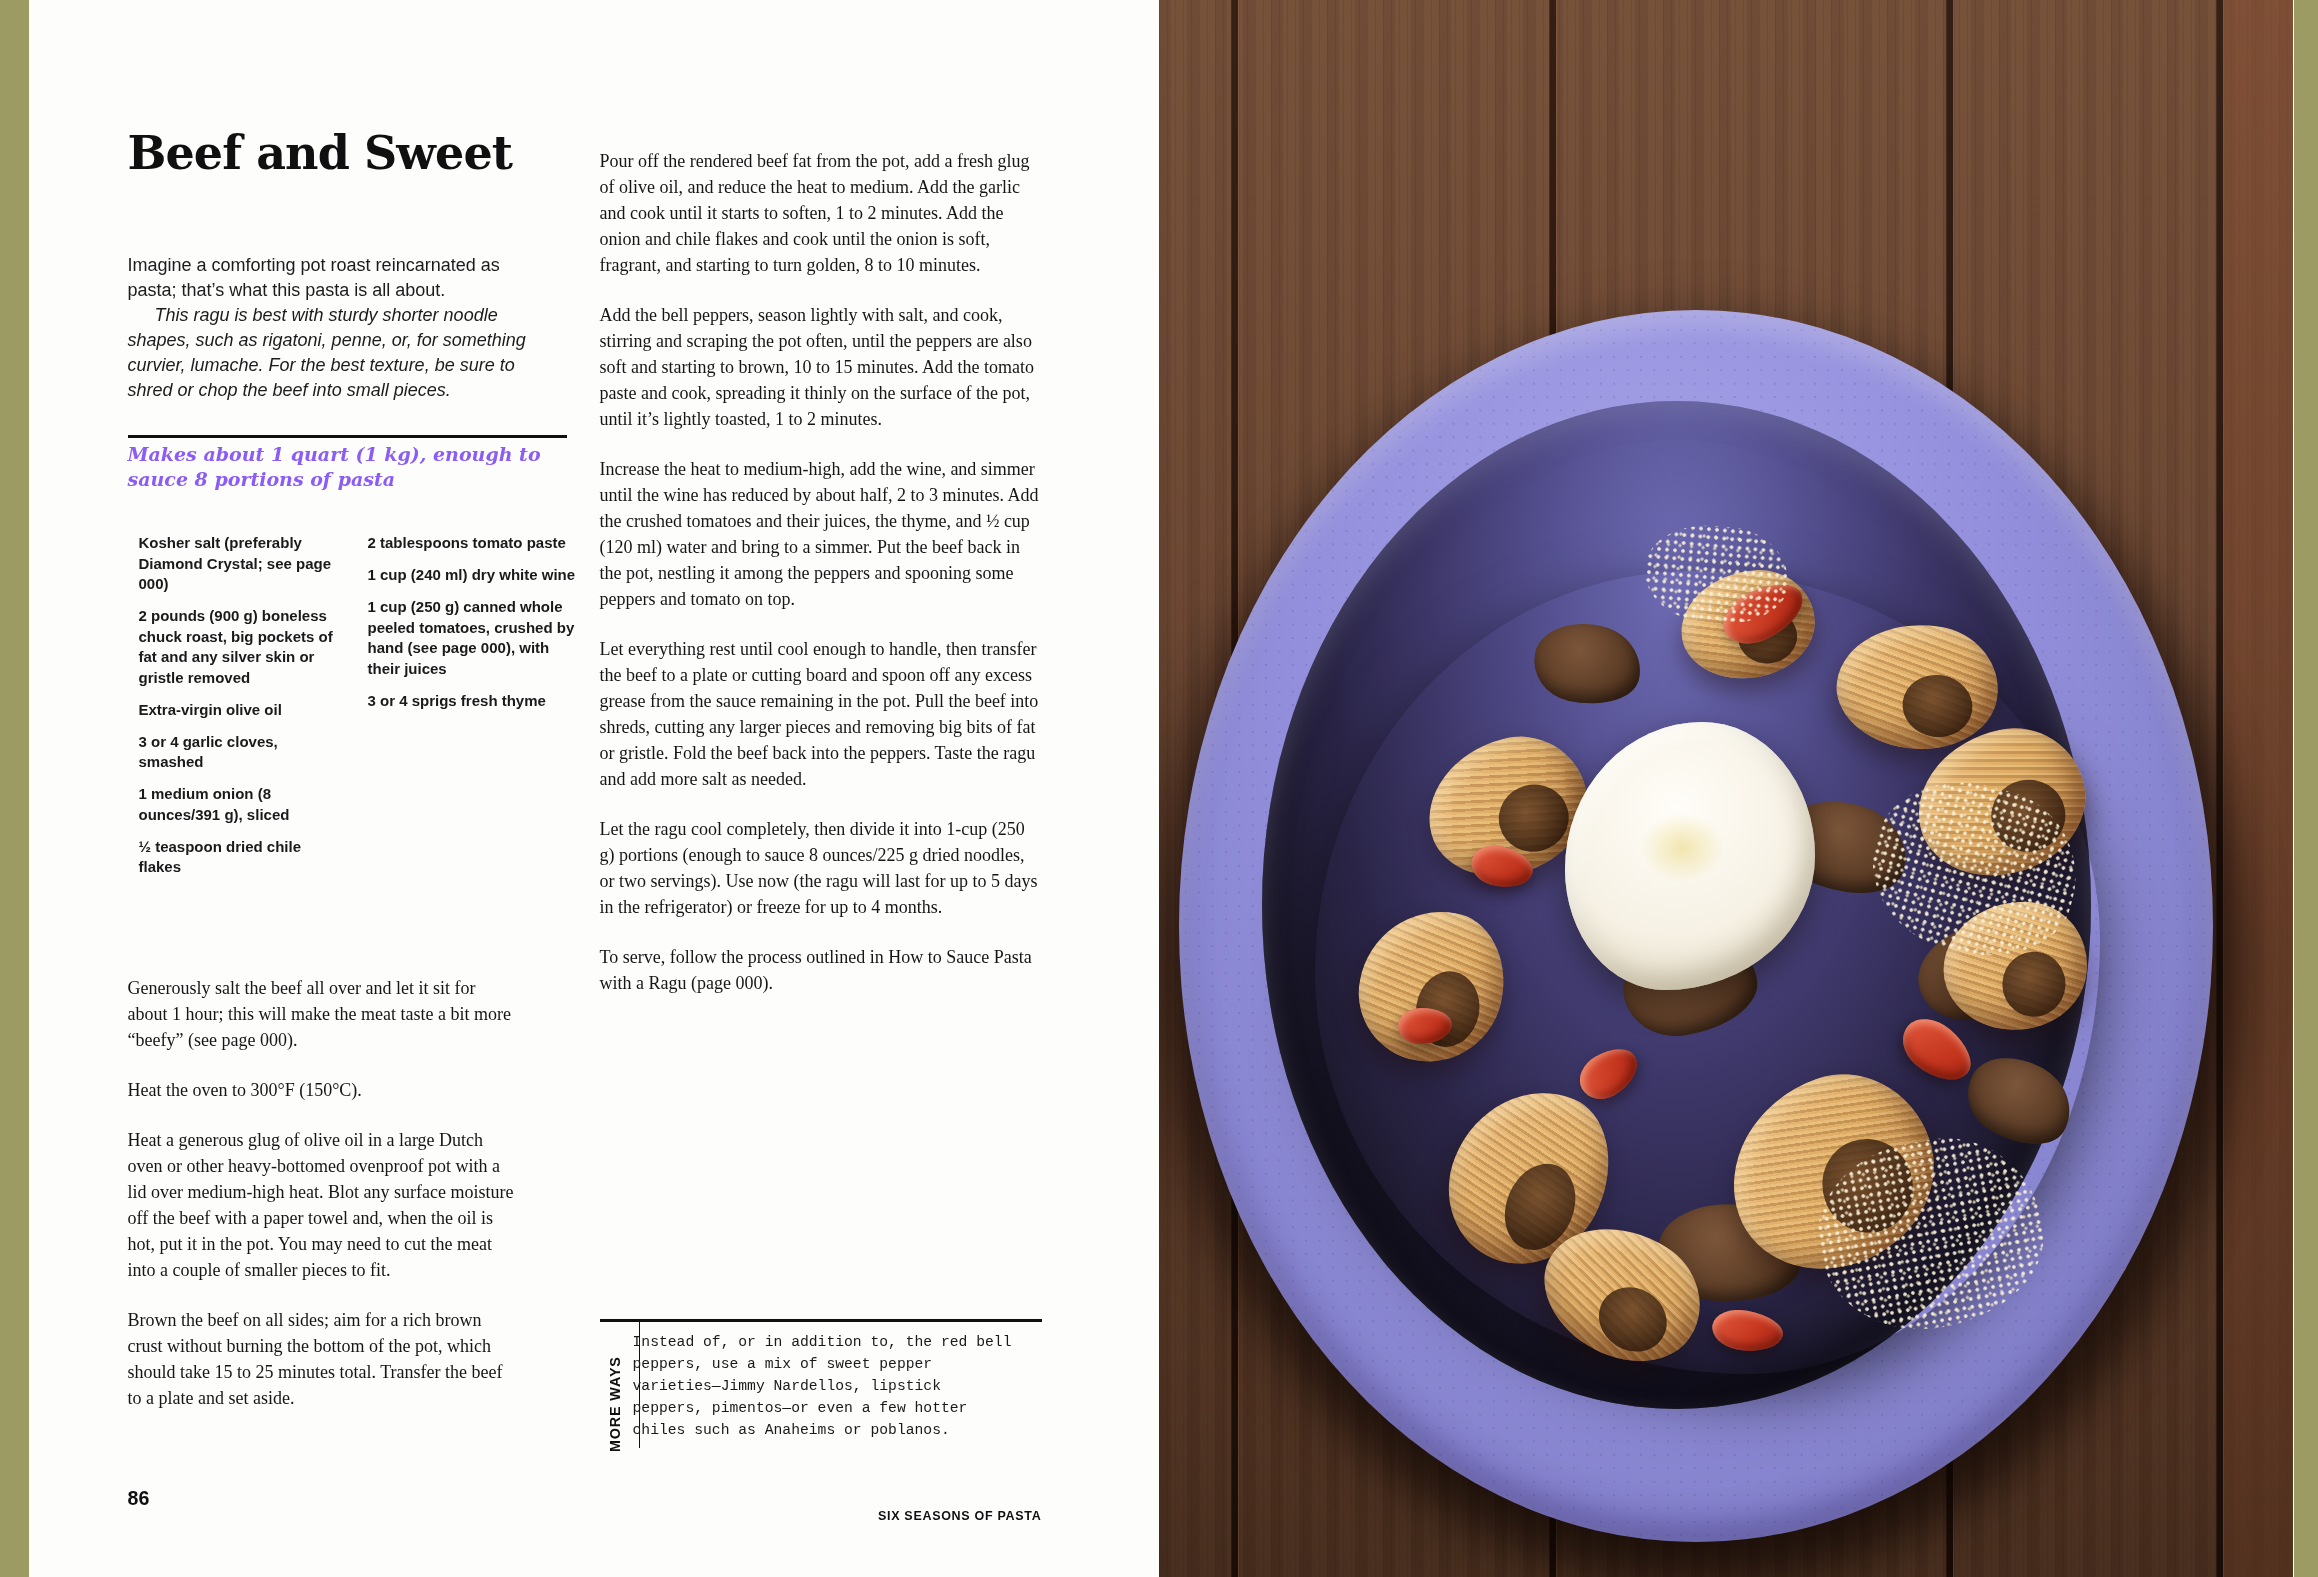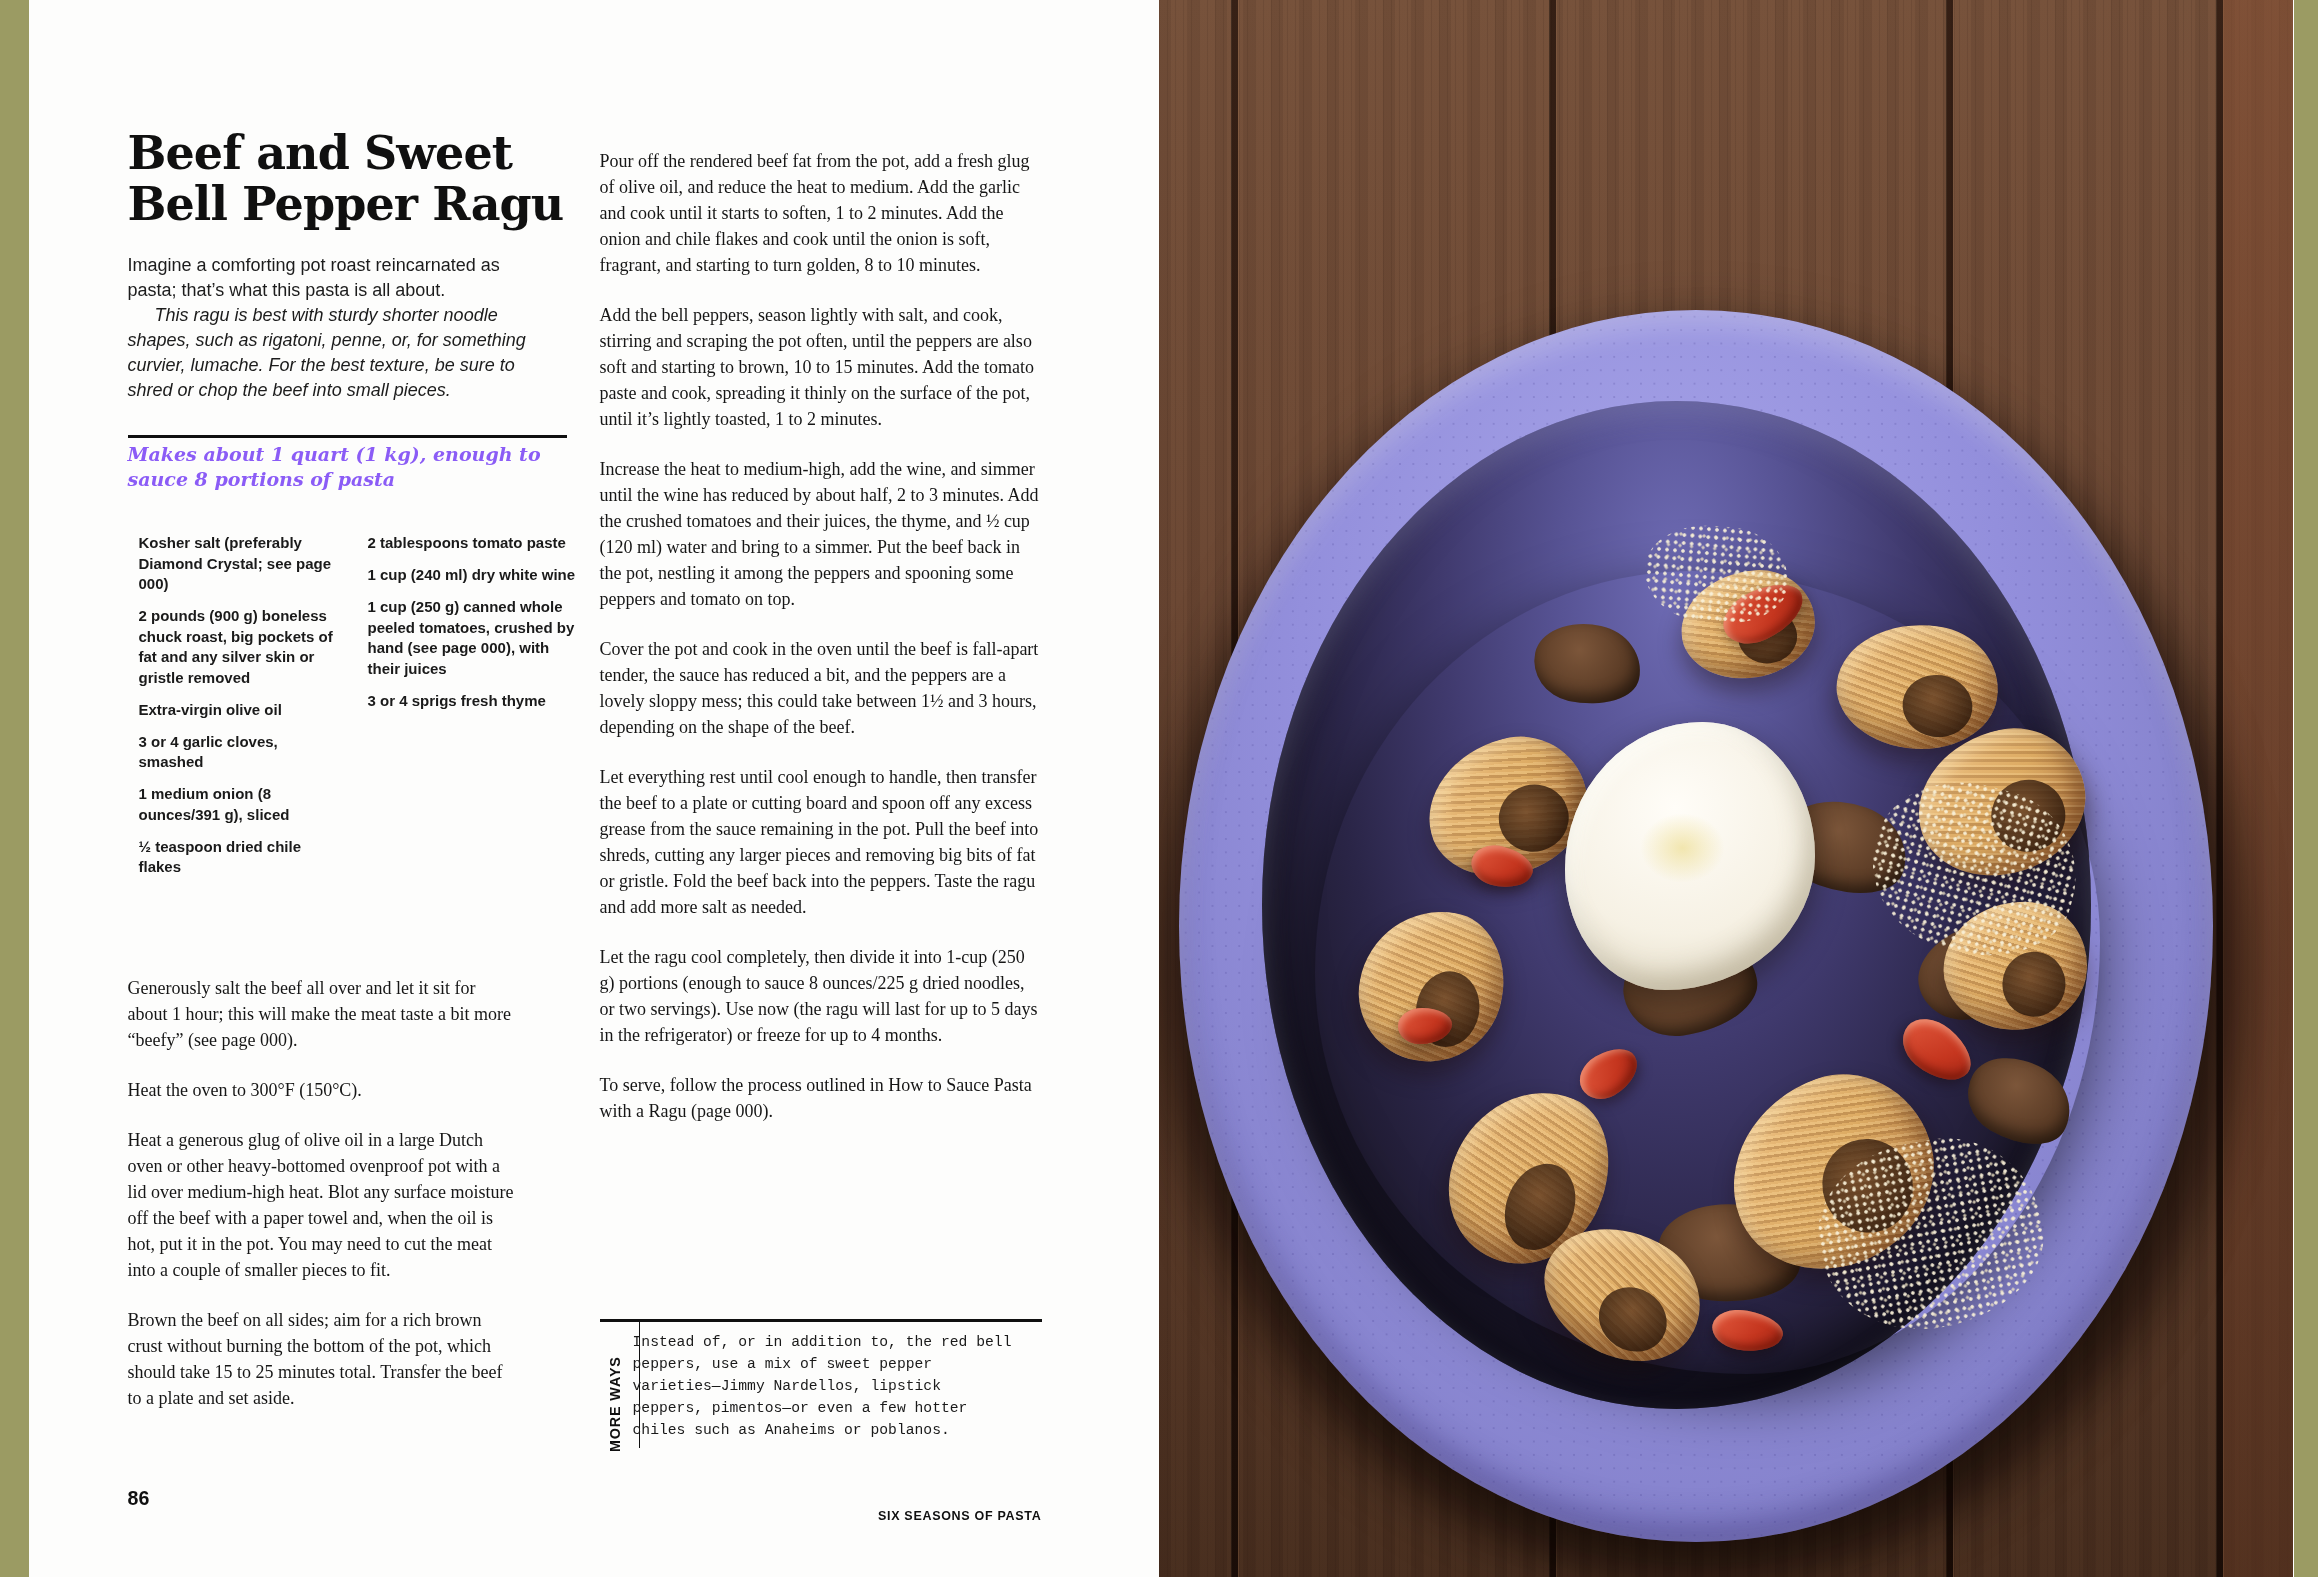--- a/index.html
+++ b/index.html
@@ -110,21 +110,20 @@
 <body>
 
 <div id="canvas">
 
   <div class="accent-strip left"></div>
 
   <div class="page-left">
 
     <h1 class="recipe-title">
       <span>Beef and Sweet</span><br>
-      <span>Bell Pepper Ragu</span>
     </h1>
 
     <div class="intro">
       <p>Imagine a comforting pot roast reincarnated as pasta; that’s what this pasta is all about.</p>
       <p class="indent">This ragu is best with sturdy shorter noodle shapes, such as rigatoni, penne, or, for something curvier, lumache. For the best texture, be sure to shred or chop the beef into small pieces.</p>
     </div>
 
     <div class="yield-rule"></div>
     <div class="yield-note">Makes about 1 quart (1 kg), enough to sauce 8 portions of pasta</div>
 
@@ -148,21 +147,20 @@
       <p>Generously salt the beef all over and let it sit for about 1 hour; this will make the meat taste a bit more “beefy” (see page 000).</p>
       <p>Heat the oven to 300°F (150°C).</p>
       <p>Heat a generous glug of olive oil in a large Dutch oven or other heavy-bottomed ovenproof pot with a lid over medium-high heat. Blot any surface moisture off the beef with a paper towel and, when the oil is hot, put it in the pot. You may need to cut the meat into a couple of smaller pieces to fit.</p>
       <p>Brown the beef on all sides; aim for a rich brown crust without burning the bottom of the pot, which should take 15 to 25 minutes total. Transfer the beef to a plate and set aside.</p>
     </div>
 
     <div class="steps col2">
       <p>Pour off the rendered beef fat from the pot, add a fresh glug of olive oil, and reduce the heat to medium. Add the garlic and cook until it starts to soften, 1 to 2 minutes. Add the onion and chile flakes and cook until the onion is soft, fragrant, and starting to turn golden, 8 to 10 minutes.</p>
       <p>Add the bell peppers, season lightly with salt, and cook, stirring and scraping the pot often, until the peppers are also soft and starting to brown, 10 to 15 minutes. Add the tomato paste and cook, spreading it thinly on the surface of the pot, until it’s lightly toasted, 1 to 2 minutes.</p>
       <p>Increase the heat to medium-high, add the wine, and simmer until the wine has reduced by about half, 2 to 3 minutes. Add the crushed tomatoes and their juices, the thyme, and ½ cup (120 ml) water and bring to a simmer. Put the beef back in the pot, nestling it among the peppers and spooning some peppers and tomato on top.</p>
-      <p>Cover the pot and cook in the oven until the beef is fall-apart tender, the sauce has reduced a bit, and the peppers are a lovely sloppy mess; this could take between 1½ and 3 hours, depending on the shape of the beef.</p>
       <p>Let everything rest until cool enough to handle, then transfer the beef to a plate or cutting board and spoon off any excess grease from the sauce remaining in the pot. Pull the beef into shreds, cutting any larger pieces and removing big bits of fat or gristle. Fold the beef back into the peppers. Taste the ragu and add more salt as needed.</p>
       <p>Let the ragu cool completely, then divide it into 1-cup (250 g) portions (enough to sauce 8 ounces/225 g dried noodles, or two servings). Use now (the ragu will last for up to 5 days in the refrigerator) or freeze for up to 4 months.</p>
       <p>To serve, follow the process outlined in How to Sauce Pasta with a Ragu (page 000).</p>
     </div>
 
     <div class="more-ways-rule-h"></div>
     <div class="more-ways-rule-v"></div>
     <div class="more-ways-label">MORE WAYS</div>
     <div class="more-ways-text">Instead of, or in addition to, the red bell peppers, use a mix of sweet pepper varieties—Jimmy Nardellos, lipstick peppers, pimentos—or even a few hotter chiles such as Anaheims or poblanos.</div>
 

